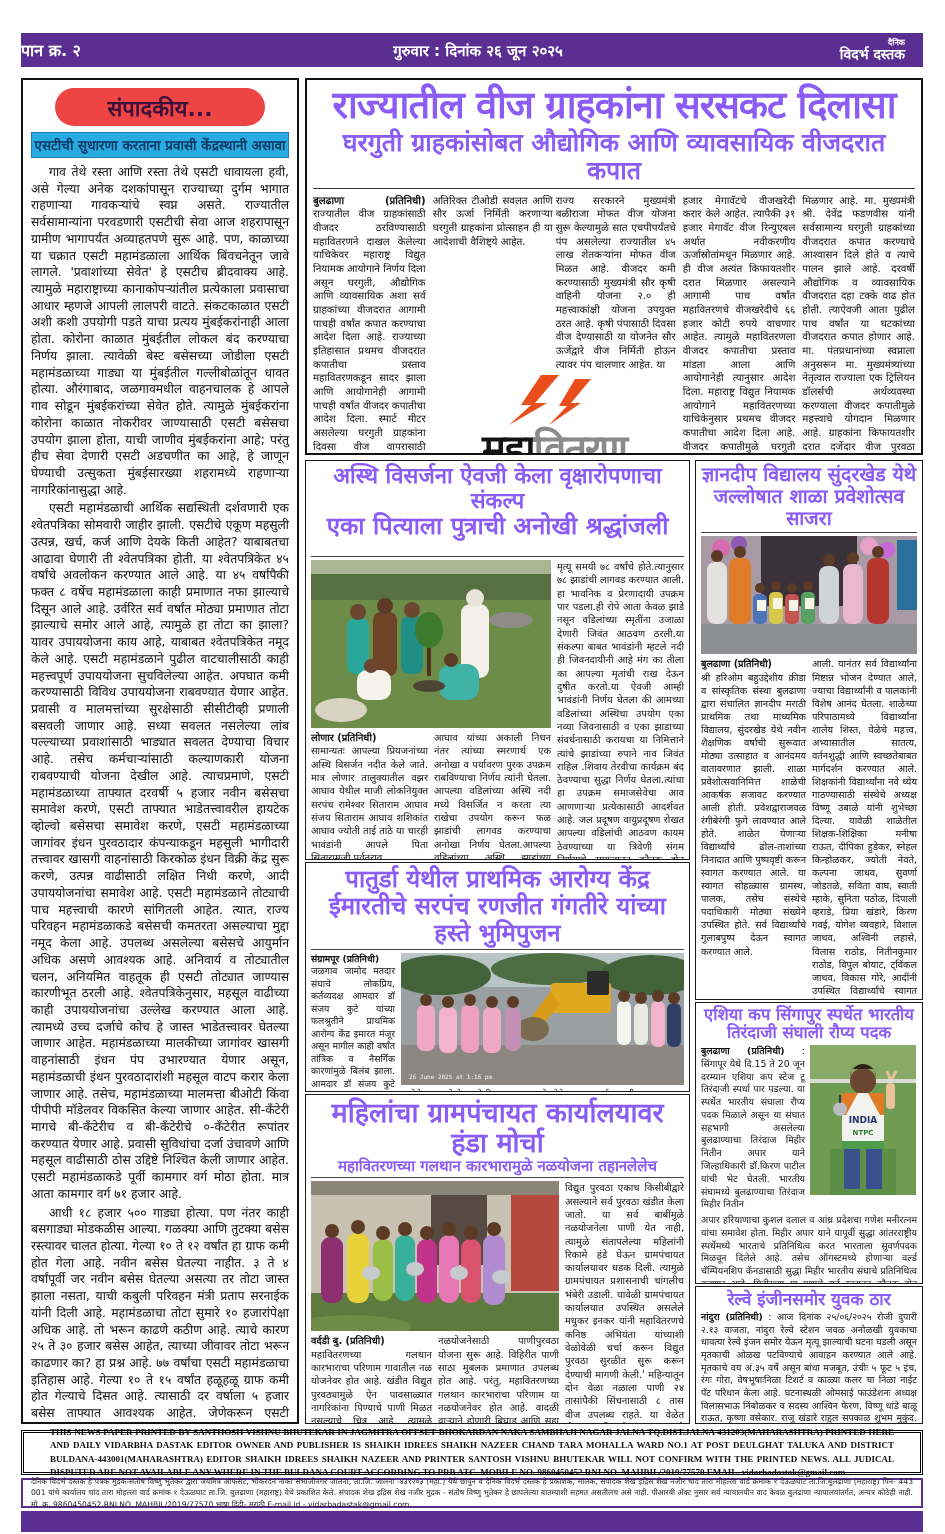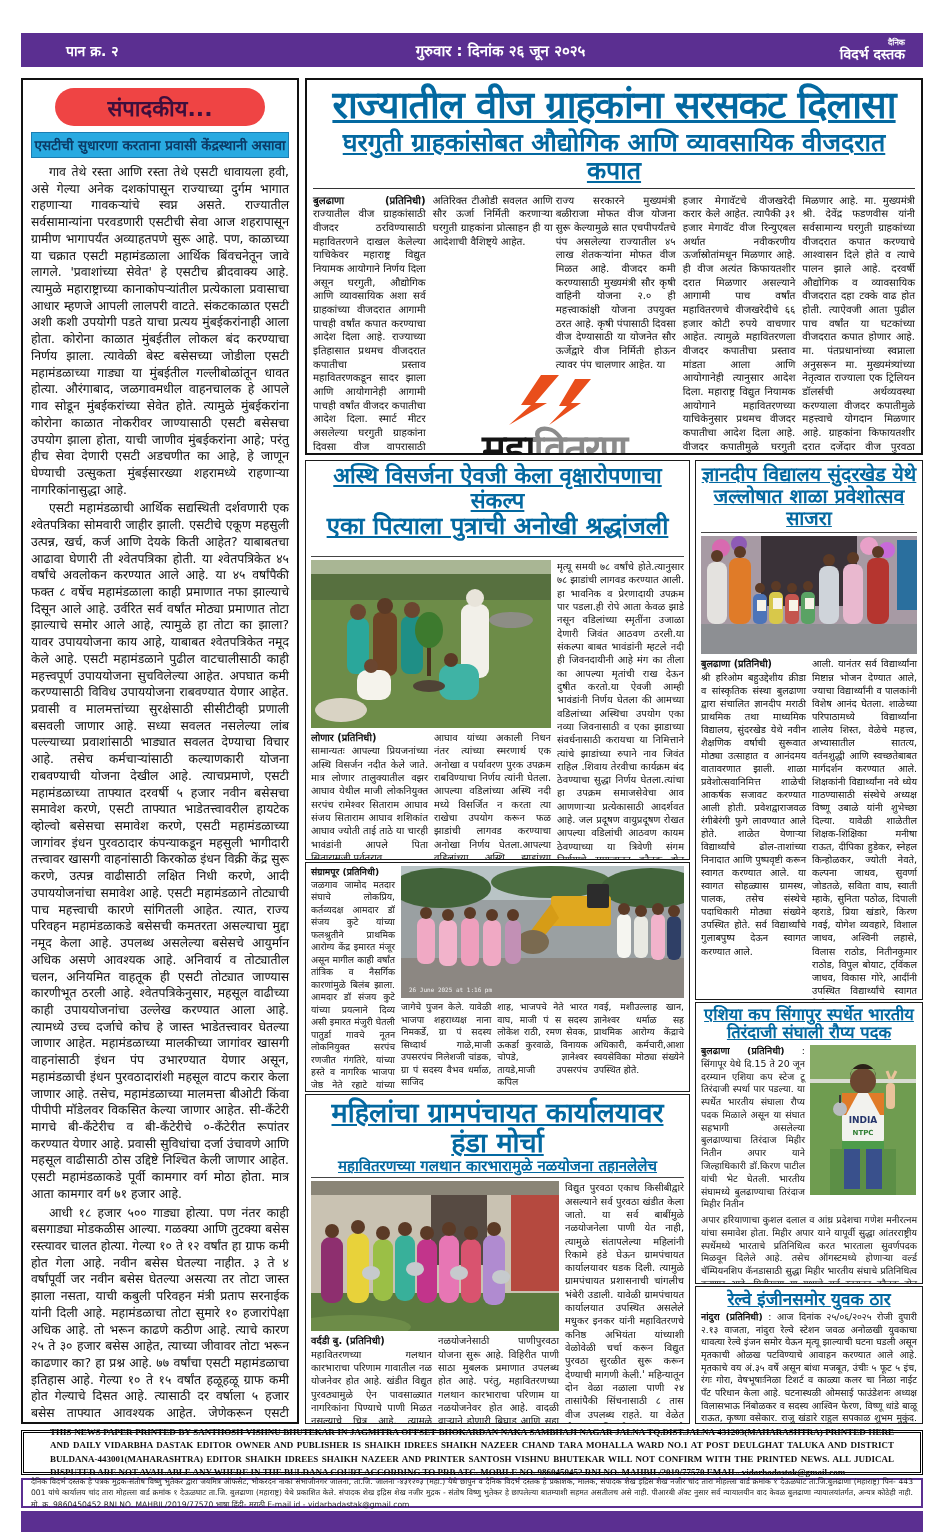--- a/index.html
+++ b/index.html
@@ -1,28 +1,28 @@
 <!DOCTYPE html>
 <html><head>
 <meta charset="utf-8">
 <style>
   html,body{margin:0;padding:0;background:#e9e9e9;}
   .page{position:relative;width:945px;height:1534px;background:#ffffff;margin:0 auto;
         font-family:"DejaVu Sans",sans-serif;color:#111;overflow:hidden;}
   
   .mast{position:absolute;left:21px;top:33px;width:902px;height:34px;background:#5b2f91;
         color:#fff;display:flex;align-items:center;}
-  .mast .pgno{width:220px;padding-left:45px;font-weight:bold;font-size:14px;}
+  .mast .pgno{width:220px;font-weight:bold;font-size:16px;}
   .mast .dateline{flex:1;text-align:center;font-weight:bold;font-size:15px;}
   .mast .brand{width:190px;text-align:right;padding-right:18px;line-height:1;}
   .mast .brand .b-top{font-size:8px;font-weight:bold;display:block;}
   .mast .brand .b-main{font-size:14px;font-weight:bold;display:block;}
   
   .story{position:absolute;background:#fff;border:1px solid #1b1b1b;box-sizing:border-box;overflow:hidden;}
-  .hl{font-weight:bold;text-align:center;line-height:1.12;color:#0369a1;text-decoration:underline;}
+  .hl{font-weight:bold;text-align:center;line-height:1.12;color:#8b5cf6;}
   .body-txt{text-align:justify;line-height:1.36;}
   .byline{font-weight:bold;}
   
   .edit{left:21px;top:78px;width:278px;height:1346px;border:2px solid #111;padding:6px 8px;}
   .edit .pill{width:210px;margin:2px auto 6px;background:#ef4444;border-radius:20px;
         text-align:center;font-size:22px;font-weight:bold;color:#3d0f3d;padding:4px 0;}
   .edit .strip{background:#29aae1;color:#0b3a66;font-weight:bold;font-size:13.5px;
         text-align:center;padding:3px 2px;border:1px solid #1b7db2;margin-bottom:6px;}
   .edit p{font-size:12.3px;margin:0 0 2px;text-indent:18px;}
   
@@ -177,20 +177,21 @@
             <span>सामान्यतः आपल्या प्रियजनांच्या अस्थि विसर्जन नदीत केले जाते. मात्र लोणार तालुक्यातील वझर आघाव येथील माजी लोकनियुक्त सरपंच रामेश्वर सिताराम आघाव संजय सिताराम आघाव शशिकांत आघाव ज्योती ताई ताठे या चारही भावंडांनी आपले पिता सितारामजी पर्वतराव</span>
           </div>
           <div class="col body-txt">आघाव यांच्या अकाली निधन नंतर त्यांच्या स्मरणार्थ एक अनोखा व पर्यावरण पुरक उपक्रम राबविण्याचा निर्णय त्यांनी घेतला. आपल्या वडिलांच्या अस्थि नदी मध्ये विसर्जित न करता त्या राखेचा उपयोग करून फळ झाडांची लागवड करण्याचा अनोखा निर्णय घेतला.आपल्या वडिलांच्या अस्थि झाडांच्या मुळाशी घालून वृक्षारोपण केले.वडिलांचे वय</div>
         </div>
       </div>
       <div class="tree-right body-txt">मृत्यू समयी ७८ वर्षांचे होते.त्यानुसार ७८ झाडांची लागवड करण्यात आली. हा भावनिक व प्रेरणादायी उपक्रम पार पडला.ही रोपे आता केवळ झाडे नसून वडिलांच्या स्मृतींना उजाळा देणारी जिवंत आठवण ठरली.या संकल्पा बाबत भावंडांनी म्हटले नदी ही जिवनदायीनी आहे मंग का तीला का आपल्या मृतांची राख देऊन दुषीत करतो.या ऐवजी आम्ही भावंडांनी निर्णय घेतला की आमच्या वडिलांच्या अस्थिचा उपयोग एका नव्या जिवनासाठी व एका झाडाच्या संवर्धनासाठी करायचा या निमित्ताने त्यांचे झाडांच्या रुपाने नाव जिवंत राहिल .शिवाय तेरवीचा कार्यक्रम बंद ठेवण्याचा सुद्धा निर्णय घेतला.त्यांचा हा उपक्रम समाजसेवेचा आव आणणाऱ्या प्रत्येकासाठी आदर्शवत आहे. जल प्रदूषण वायुप्रदूषण रोखत आपल्या वडिलांची आठवण कायम ठेवण्याच्या या त्रिवेणी संगम निर्णयाचे समाजातून कौतुक होत असून त्यांचे अनुकरण प्रत्येकाने करणे हिच वै.सितारामजी आघाव यांना खरी श्रद्धांजली ठरेल.</div>
     </div>
   </div>
 
   <div class="story paturda">
+    <div class="hl hl1">पातुर्डा येथील प्राथमिक आरोग्य केंद्र ईमारतीचे सरपंच रणजीत गंगतीरे यांच्या हस्ते भुमिपुजन</div>
     <div class="pat-row">
       <div class="pat-left body-txt">
         <div class="byline">संग्रामपूर (प्रतिनिधी)</div>
         <span>जळगाव जामोद मतदार संघाचे लोकप्रिय, कर्तव्यदक्ष आमदार डॉ संजय कुटे यांच्या फलश्रुतीने प्राथमिक आरोग्य केंद्र इमारत मंजूर असून मागील काही वर्षांत तांत्रिक व नैसर्गिक कारणांमुळे बिलंब झाला. आमदार डॉ संजय कुटे यांच्या प्रयत्नाने दिव्य असी इमारत मंजुरी घेतली पातुर्डा गावचे नूतन लोकनियुक्त सरपंच रणजीत गंगतिरे, यांच्या हस्ते व नागरिक भाजपा जेष्ठ नेते रहाटे यांच्या प्रमुख उपस्थितीत प्राथमिक आरोग्य केन्द्र करीता लागणारी नियोजीत</span>
       </div>
       <div class="pat-right">
         <svg class="photo" width="283" height="132" viewBox="0 0 283 132">
           <rect width="283" height="132" fill="#9aa0a2"></rect>
           <rect y="0" width="283" height="34" fill="#b9c4c6"></rect>
           <ellipse cx="40" cy="22" rx="50" ry="20" fill="#42633a"></ellipse>

